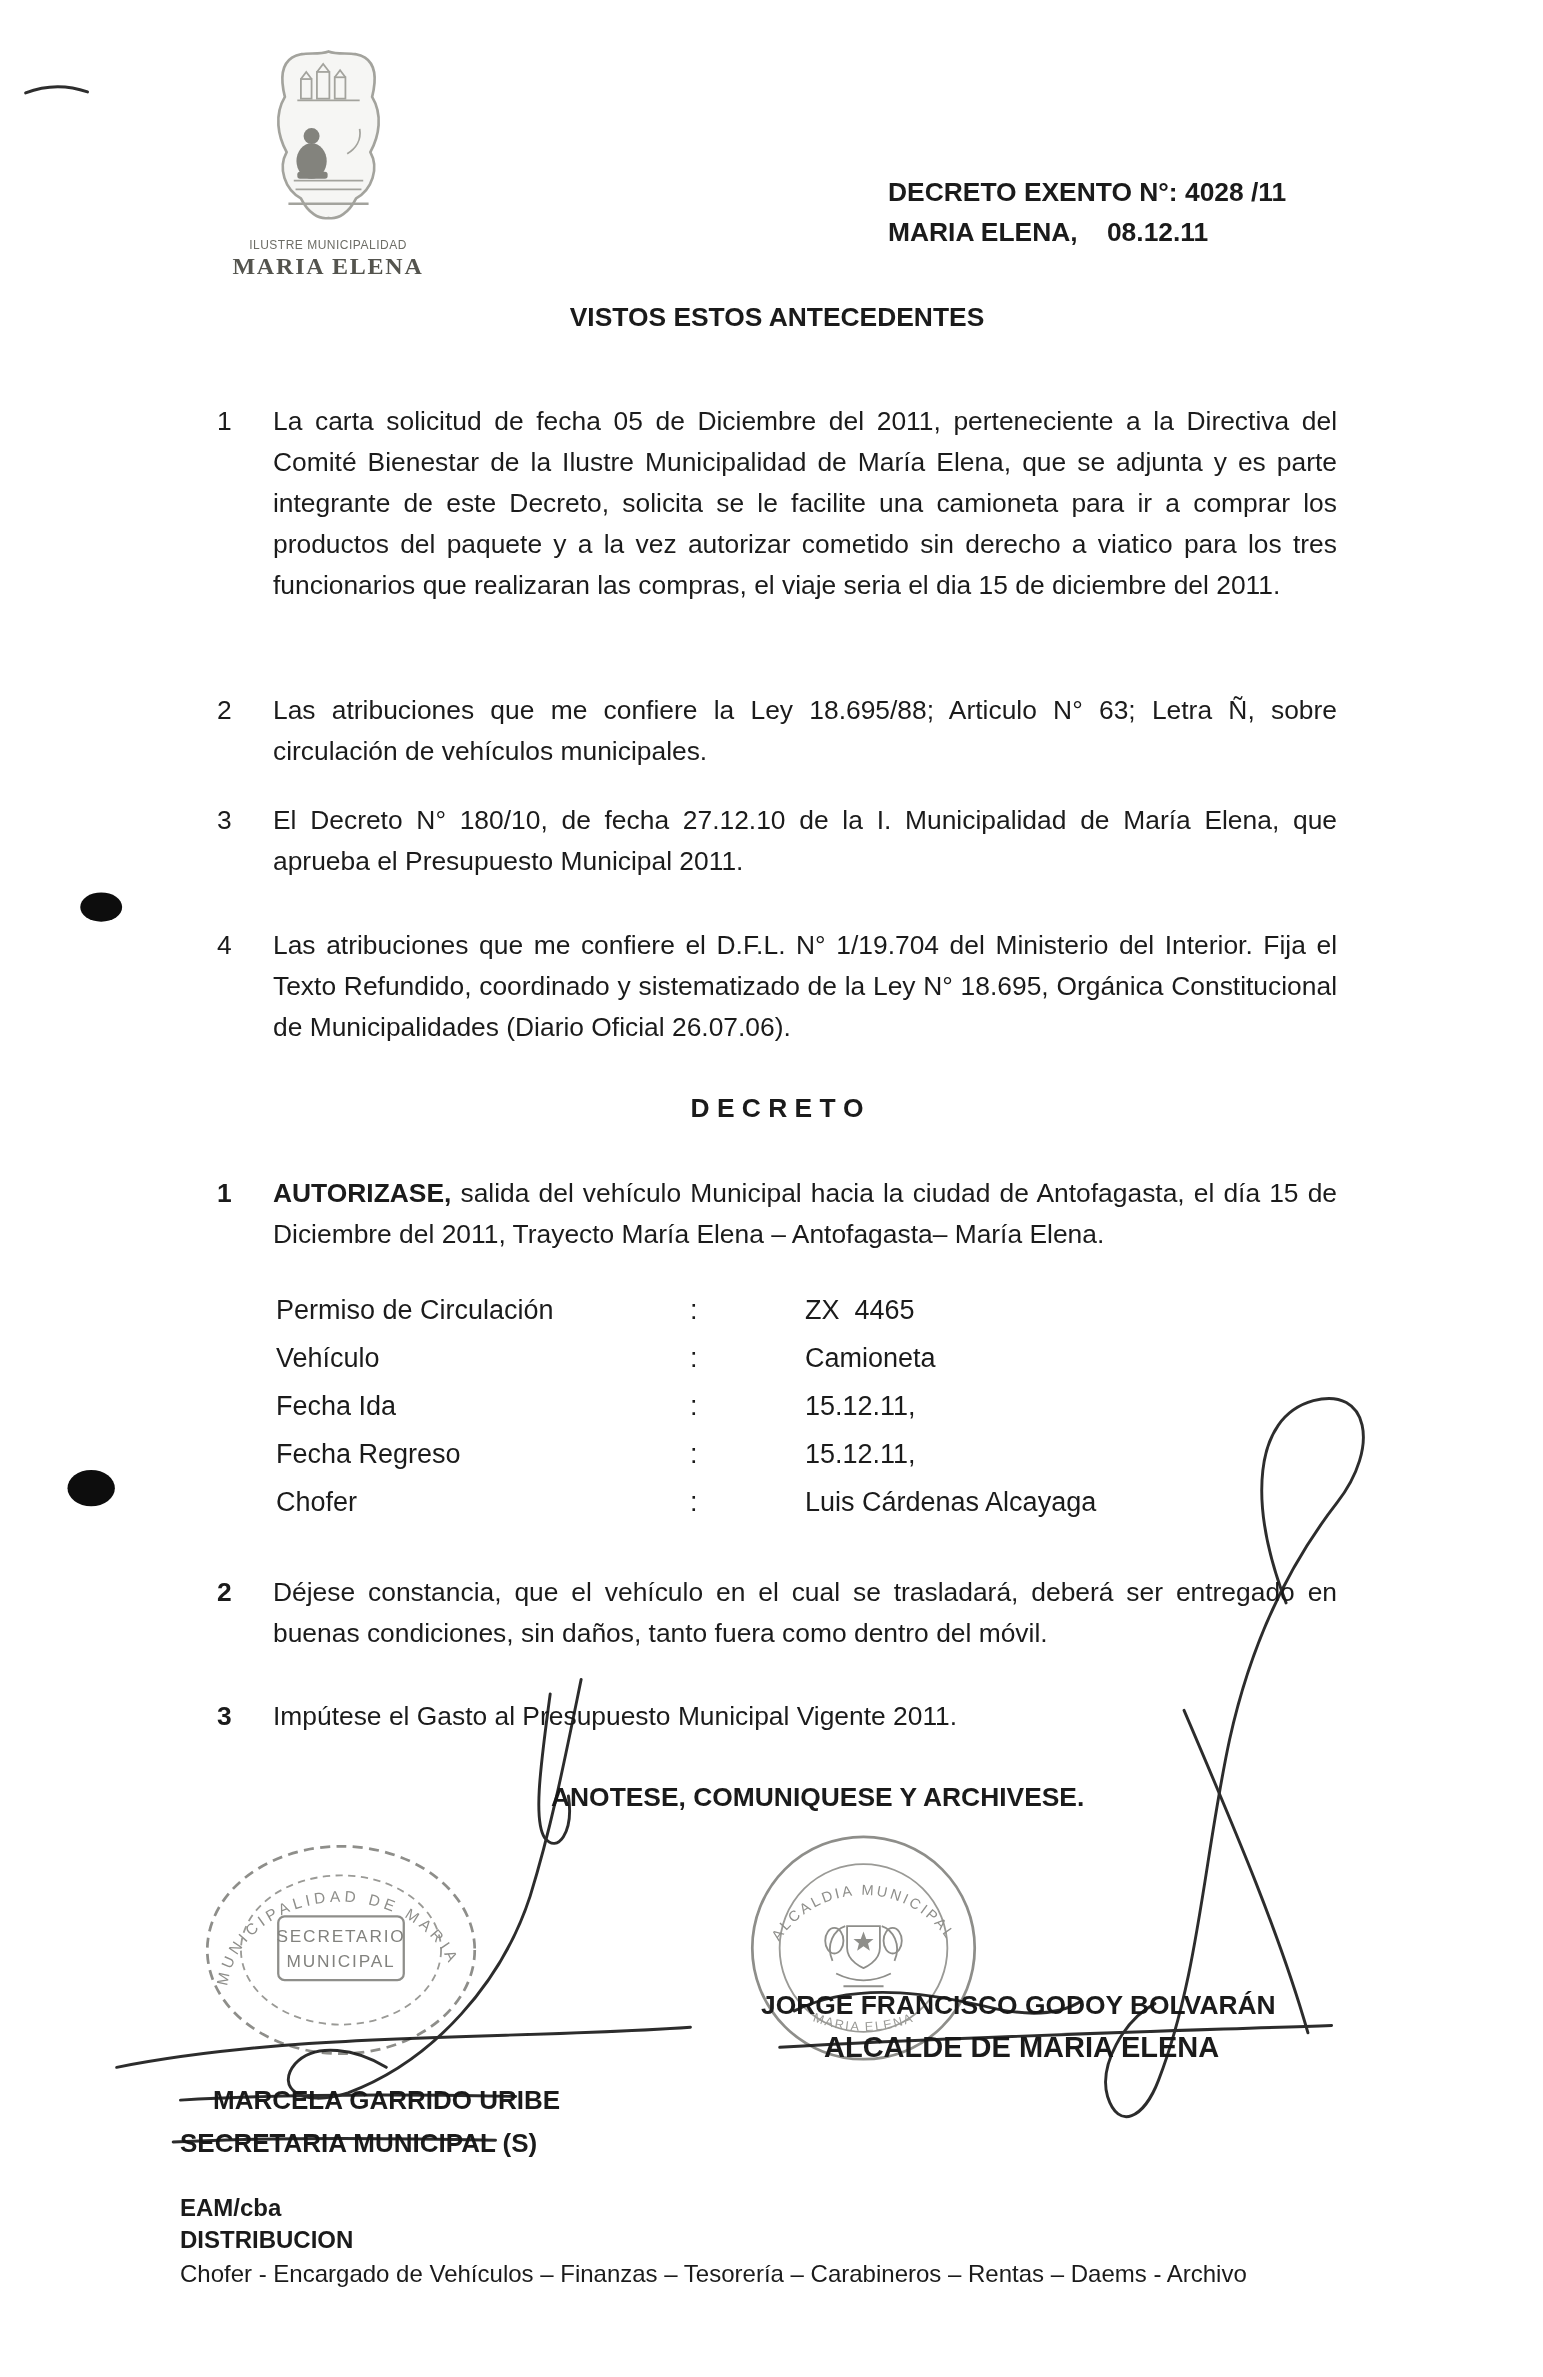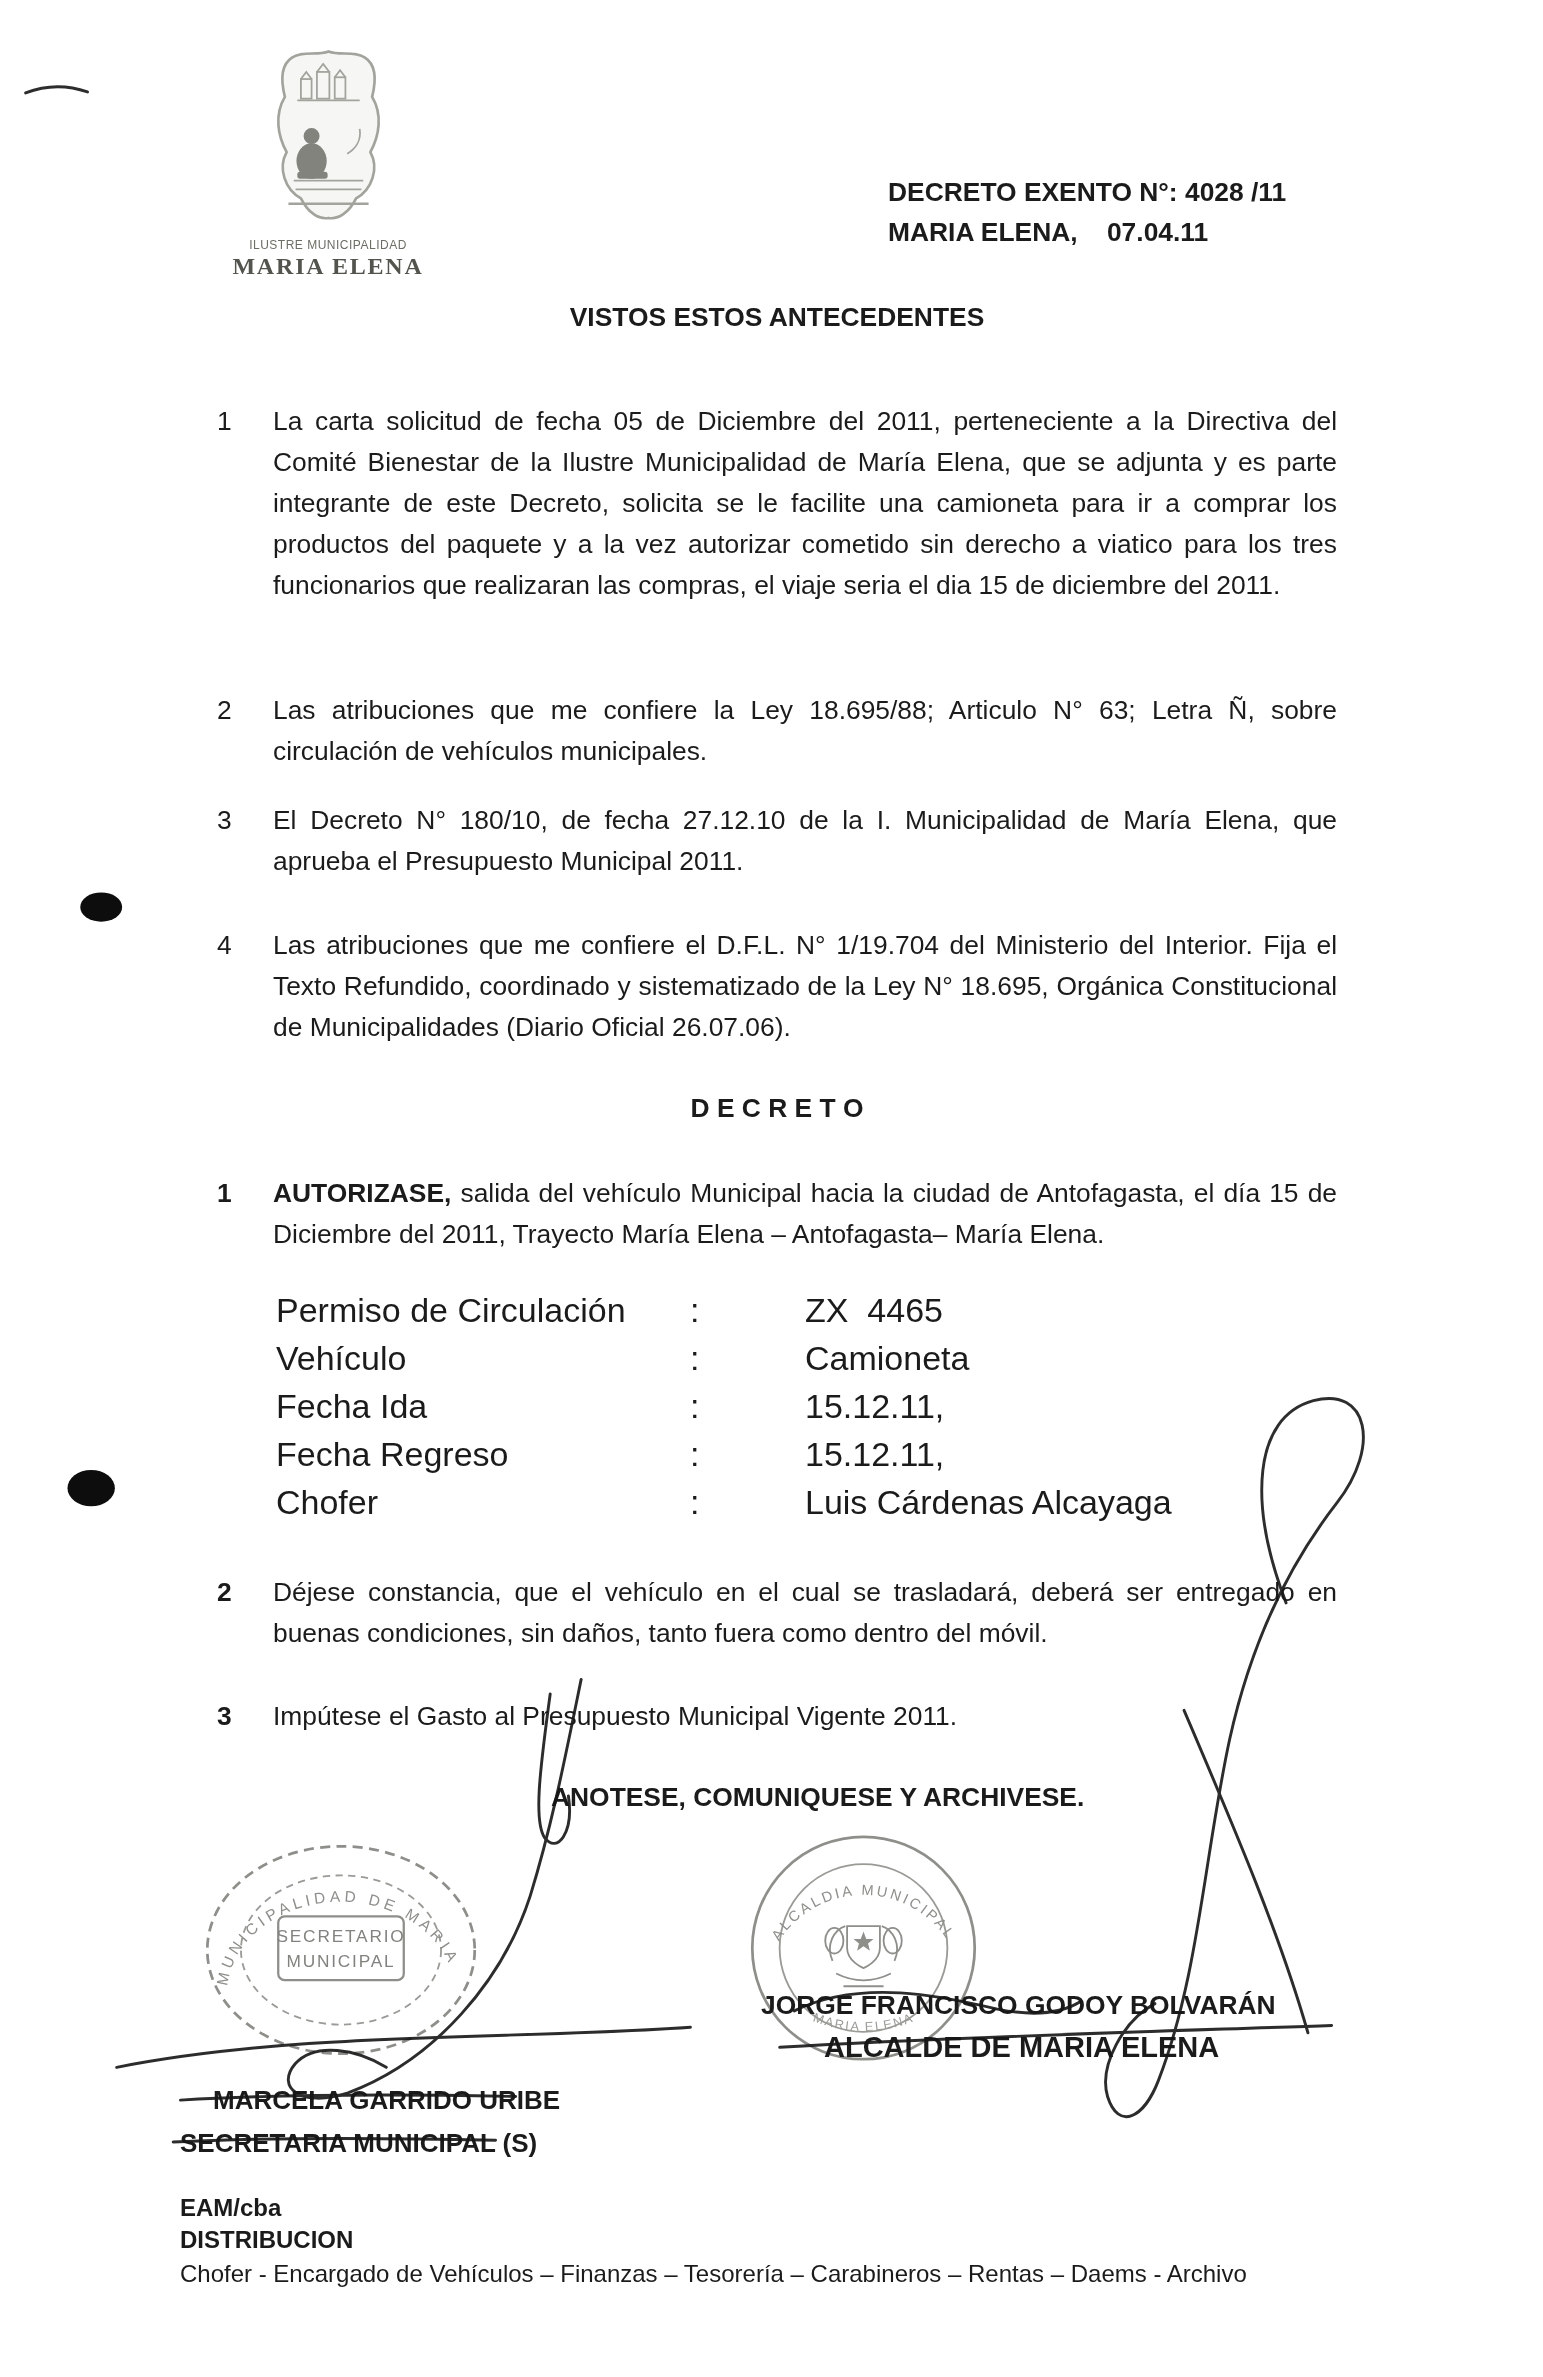--- a/index.html
+++ b/index.html
@@ -30,21 +30,21 @@
   
   .title-center { left: 217px; width: 1120px; text-align: center; font-weight: 700; font-size: 26.4px; }
 
   
   .item { display: flex; left: 217px; width: 1120px; }
   .item .num { width: 56px; flex: none; font-size: 26.4px; line-height: 41px; }
   .item .txt { flex: 1; text-align: justify; }
 
   
   .details { left: 276px; top: 1286px; }
-  .drow { display: grid; grid-template-columns: 414px 115px auto; font-size: 34px; line-height: 48px; }
+  .drow { display: grid; grid-template-columns: 414px 115px auto; font-size: 27px; line-height: 48px; }
 
   .closing { left: 516px; top: 1782px; font-weight: 700; font-size: 26.4px; margin-left: 35px; }
 
   
   .stamp-left  { left: 200px; top: 1838px; }
   .stamp-right { left: 745px; top: 1824px; }
   .names-left  { left: 180px; top: 2079px; font-weight: 700; font-size: 26px; line-height: 43px; }
   .names-left .n1 { padding-left: 33px; }
   .name-right  { left: 761px; top: 1990px; font-weight: 700; font-size: 26.4px; }
   .title-right { left: 824px; top: 2031px; font-weight: 700; font-size: 29px; }
@@ -79,21 +79,21 @@
         <rect x="40" y="140" width="34" height="8" rx="3"></rect>
       </g>
       <path d="M30,176 h90" stroke="#a3a39d" stroke-width="3" fill="none"></path>
     </svg>
     <div class="logo-small">ILUSTRE MUNICIPALIDAD</div>
     <div class="logo-name">MARIA ELENA</div>
   </div>
 
   <div class="abs hdr">
     <div>DECRETO EXENTO N°: 4028 /11</div>
-    <div class="place-date">MARIA ELENA,    07.04.11</div>
+    <div class="place-date">MARIA ELENA,    08.12.11</div>
   </div>
 
   <div class="abs title-center" style="top:302px;">VISTOS ESTOS ANTECEDENTES</div>
 
   <div class="abs item bodytxt" style="top:401px;">
     <span class="num">1</span>
     <span class="txt">La carta solicitud de fecha 05 de Diciembre del 2011, perteneciente a la Directiva del Comité Bienestar de la Ilustre Municipalidad de María Elena, que se adjunta y es parte integrante de este Decreto, solicita se le facilite una camioneta para ir a comprar los productos del paquete y a la vez autorizar cometido sin derecho a viatico para los tres funcionarios que realizaran las compras, el viaje seria el dia 15 de diciembre del 2011.</span>
   </div>
   <div class="abs item bodytxt" style="top:690px;">
     <span class="num">2</span>

